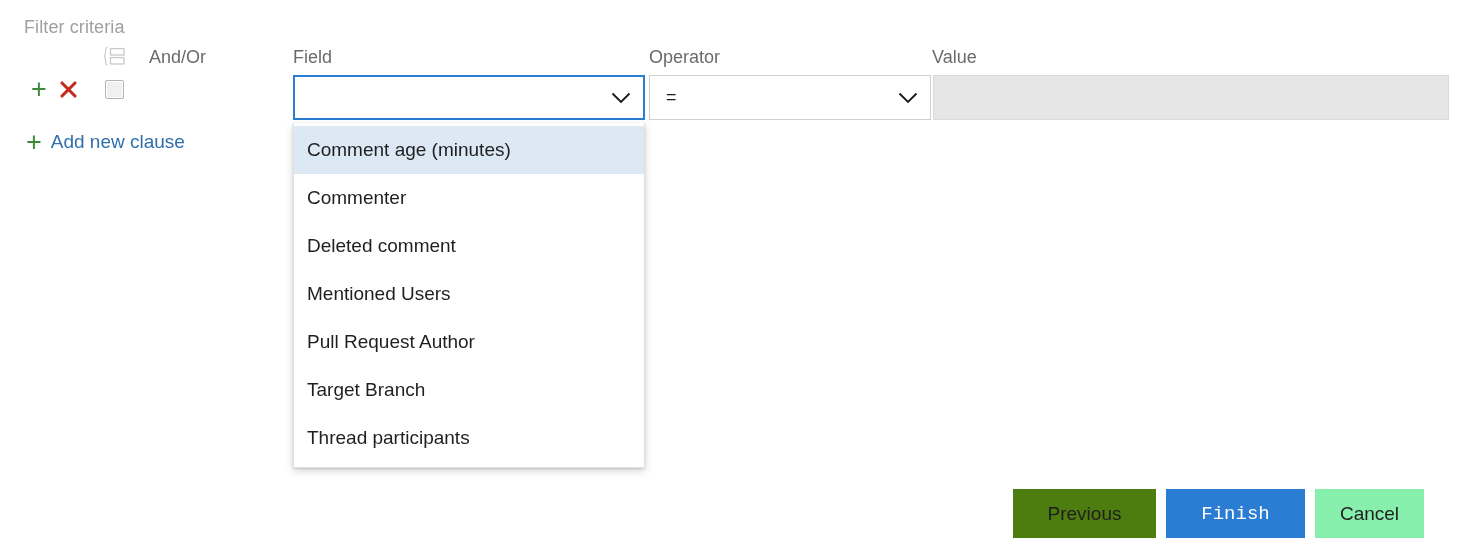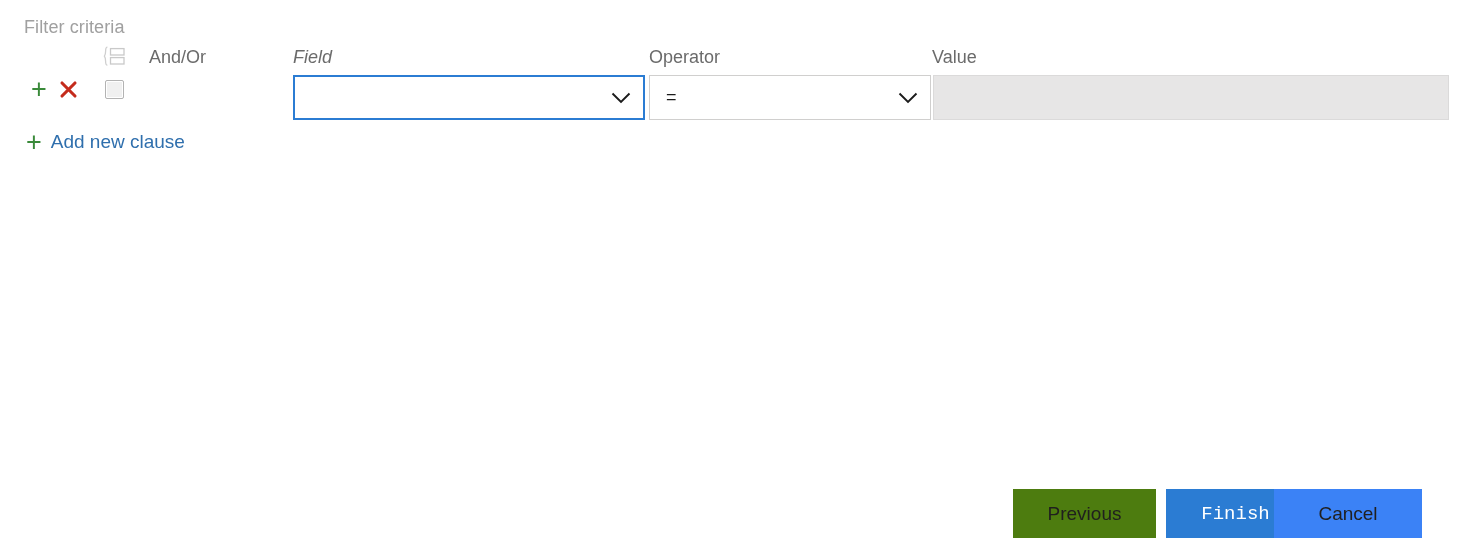--- a/index.html
+++ b/index.html
@@ -17,21 +17,21 @@
     position: absolute; left: 24px; top: 17px;
     font-size: 18px; color: #a0a0a0; letter-spacing: .1px;
   }
 
   
   .col-header {
     position: absolute; top: 47px;
     font-size: 18px; color: #6b6b6b;
   }
   .col-header.andor  { left: 149px; }
-  .col-header.field  { left: 293px; font-style: italic; }
+  .col-header.field  { left: 293px; }
   .col-header.oper   { left: 649px; }
   .col-header.value  { left: 932px; }
 
   
   .group-icon {
     position: absolute; left: 102px; top: 46px;
     width: 26px; height: 22px;
   }
 
   
@@ -125,21 +125,21 @@
   .footer { position: absolute; left: 0; top: 489px; width: 1467px; height: 49px; }
   .btn {
     position: absolute; top: 0; height: 49px;
     font-size: 19px;
     border: none; cursor: pointer;
     font-family: "Liberation Sans", sans-serif;
     display: flex; align-items: center; justify-content: center;
   }
   .btn-prev   { left: 1013px; width: 143px; background: #4d7c0f; color: #201f1e; }
   .btn-finish { left: 1166px; width: 139px; background: #2b7cd3; color: #ffffff; font-family: Liberation Mono, monospace; }
-  .btn-cancel { left: 1274px; width: 148px; background: #3b82f6; color: #201f1e; }
+  .btn-cancel { left: 1315px; width: 109px; background: #86efac; color: #201f1e; }
 </style>
 </head>
 <body>
 
 <div class="page">
 
   <div class="section-label">Filter criteria</div>
 
   <div class="group-icon">
     <svg width="26" height="22" viewBox="0 0 26 22" xmlns="http://www.w3.org/2000/svg">
@@ -185,20 +185,29 @@
     </div>
   </div>
 
   <div class="value-box"></div>
 
   <div class="add-clause">
     <span class="plus-glyph">+</span>
     <span class="link-text">Add new clause</span>
   </div>
 
+  <div class="dropdown">
+    <div class="dd-item selected">Comment age (minutes)</div>
+    <div class="dd-item">Commenter</div>
+    <div class="dd-item">Deleted comment</div>
+    <div class="dd-item">Mentioned Users</div>
+    <div class="dd-item">Pull Request Author</div>
+    <div class="dd-item">Target Branch</div>
+    <div class="dd-item">Thread participants</div>
+  </div>
 
   <div class="footer">
     <button class="btn btn-prev">Previous</button>
     <button class="btn btn-finish">Finish</button>
     <button class="btn btn-cancel">Cancel</button>
   </div>
 
 </div>
 
 </body></html>

